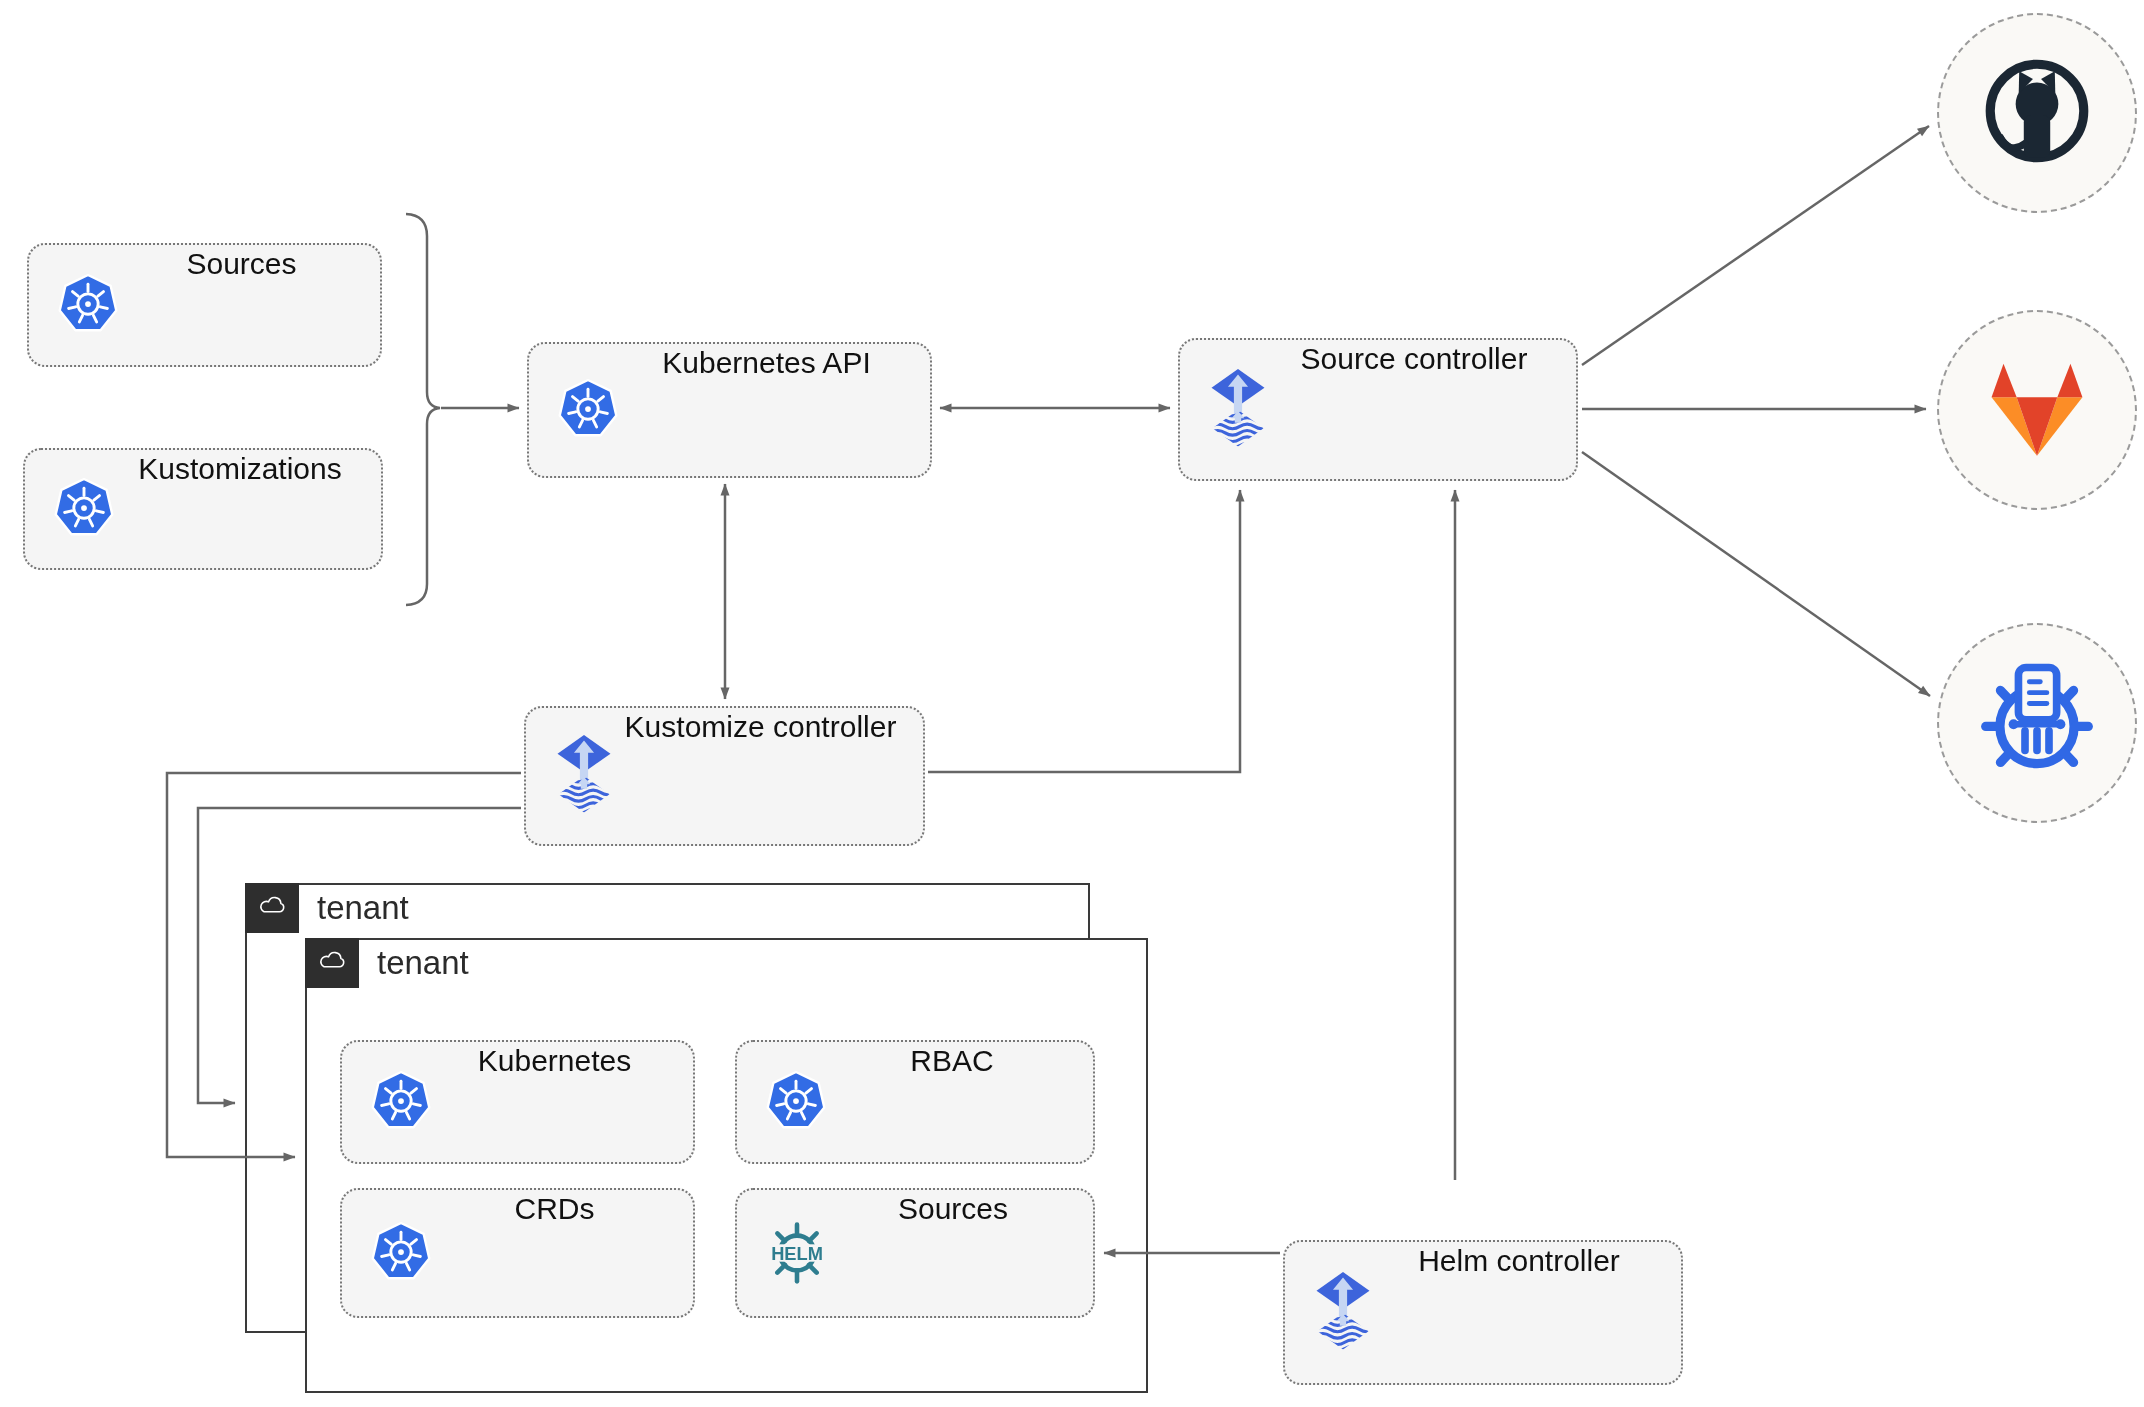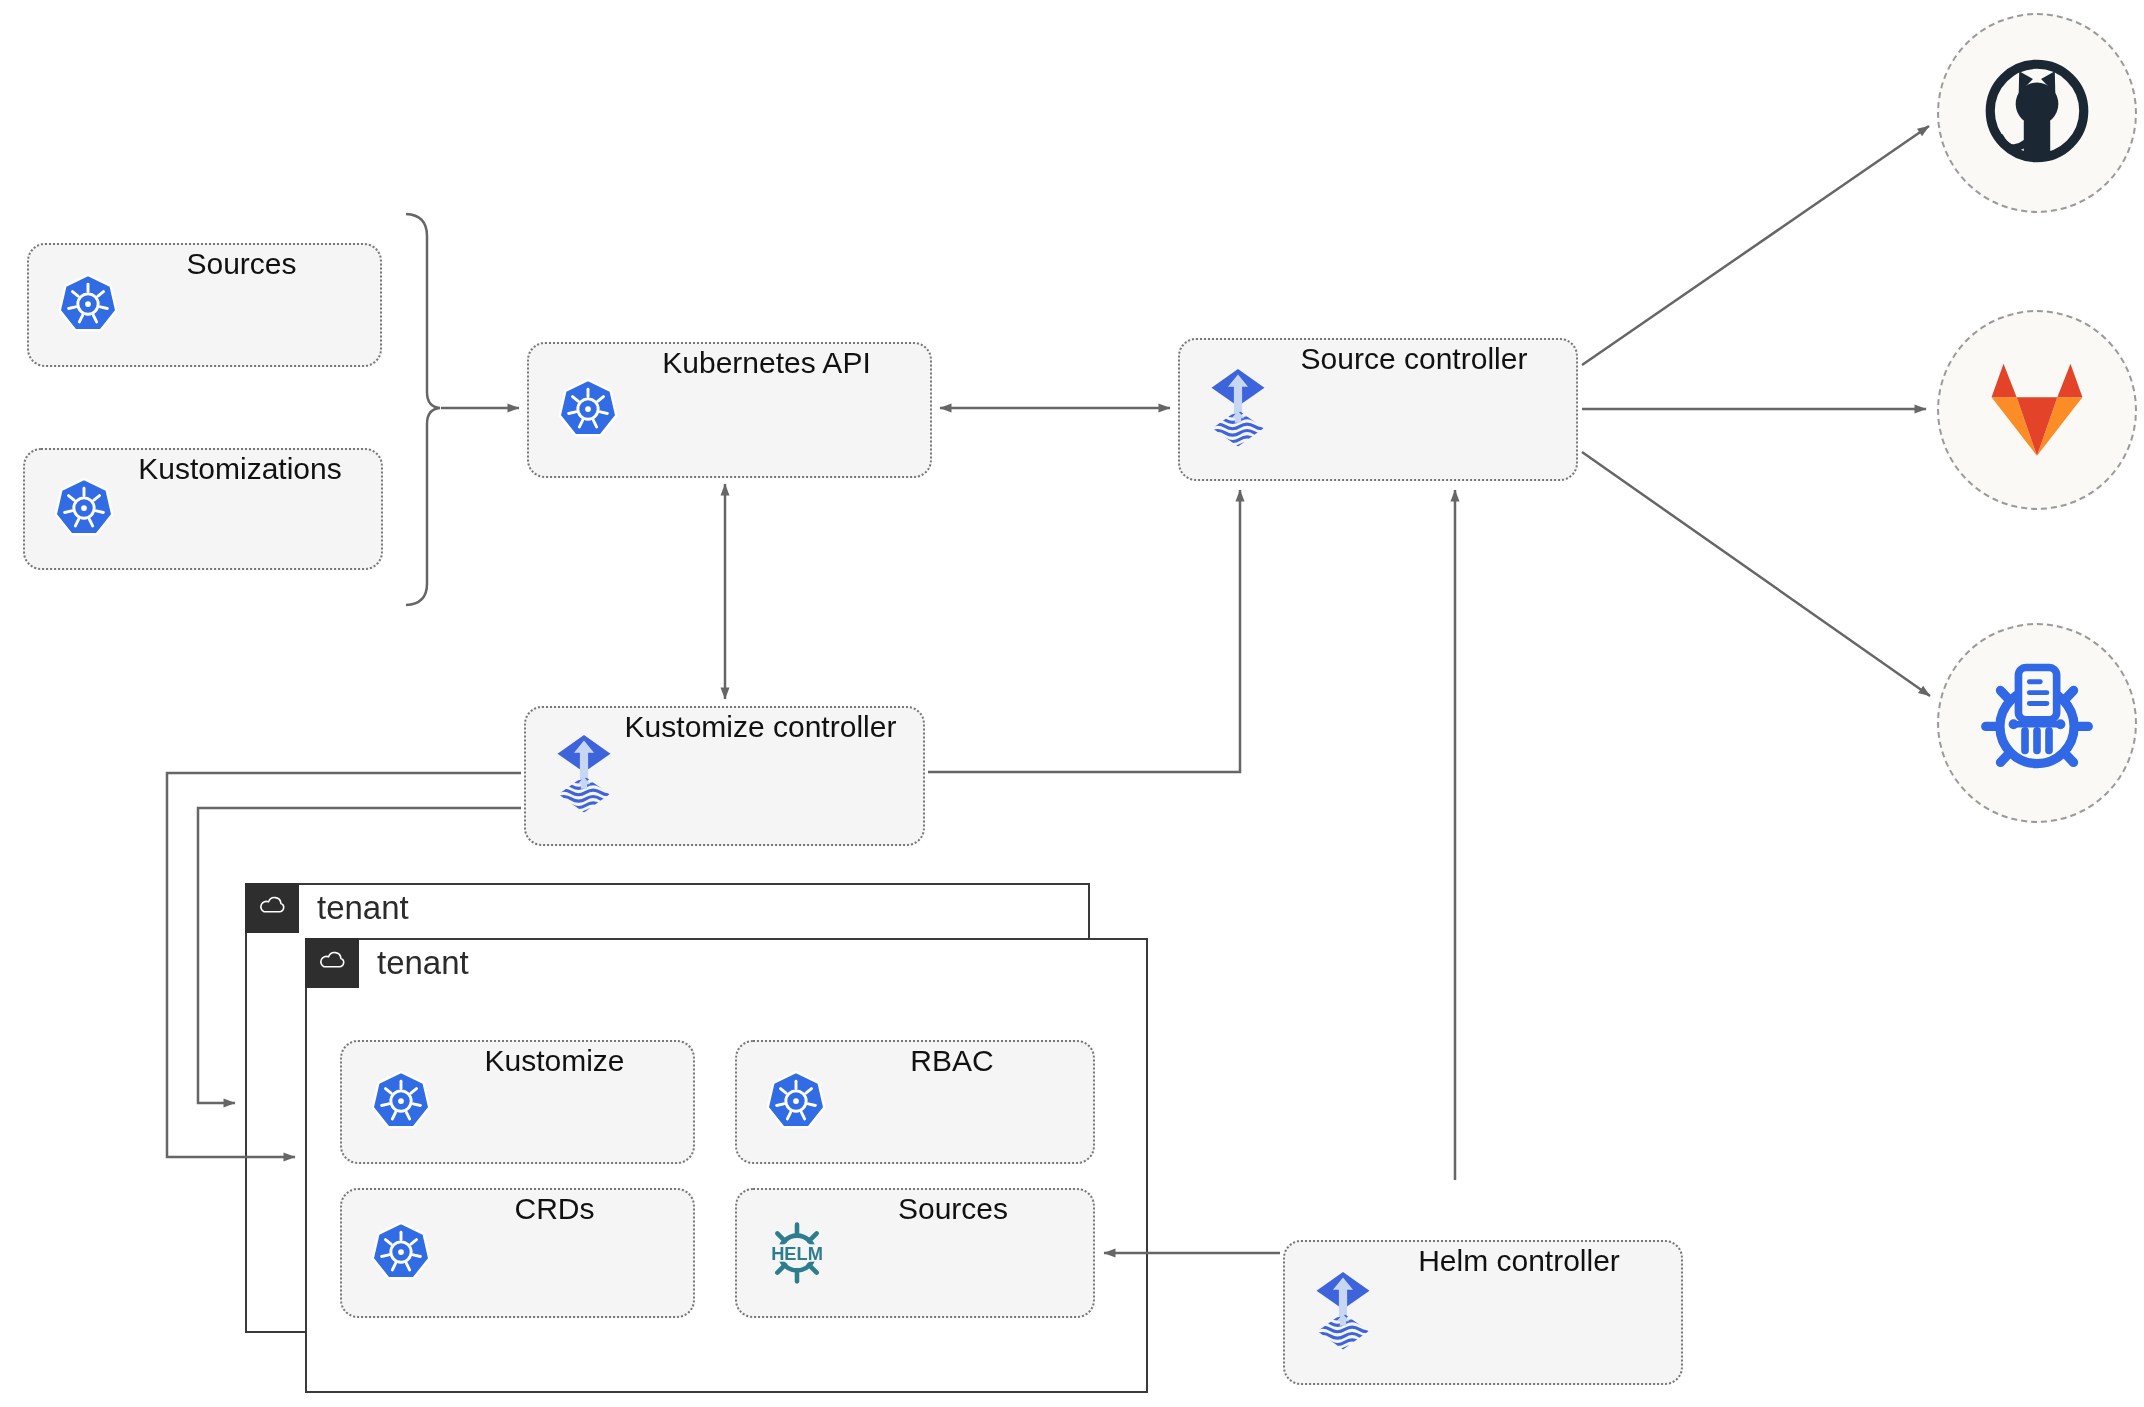--- a/index.html
+++ b/index.html
@@ -199,21 +199,21 @@
             <line x1="42.2" y1="23.9" x2="48" y2="19.2"></line>
             <line x1="21.8" y1="23.9" x2="16" y2="19.2"></line>
             <line x1="19.3" y1="34.9" x2="12" y2="36.6"></line>
             <line x1="44.7" y1="34.9" x2="52" y2="36.6"></line>
             <line x1="26.4" y1="43.7" x2="23.1" y2="50.5"></line>
             <line x1="37.6" y1="43.7" x2="40.9" y2="50.5"></line>
           </g>
           <circle cx="32" cy="32" r="3" fill="#fff"></circle>
         </svg>
       </span>
-    <span class="nlabel">Kustomize</span>
+    <span class="nlabel">Kubernetes</span>
   </div>
 
   <div class="node" style="left:340px;top:1188px;width:355px;height:130px">
     <span class="nicon">
         <svg width="62" height="64" viewBox="0 0 64 66">
           <polygon points="32,2 8.6,13.3 2.8,38.7 19,59 45,59 61.2,38.7 55.4,13.3" style="fill:var(--kubernetes-blue);stroke:#fff;stroke-width:2.5;stroke-linejoin:round"></polygon>
           <g style="stroke:#fff;stroke-width:3;fill:none;stroke-linecap:round">
             <circle cx="32" cy="32" r="10.5"></circle>
             <line x1="32" y1="19" x2="32" y2="11.5"></line>
             <line x1="42.2" y1="23.9" x2="48" y2="19.2"></line>

